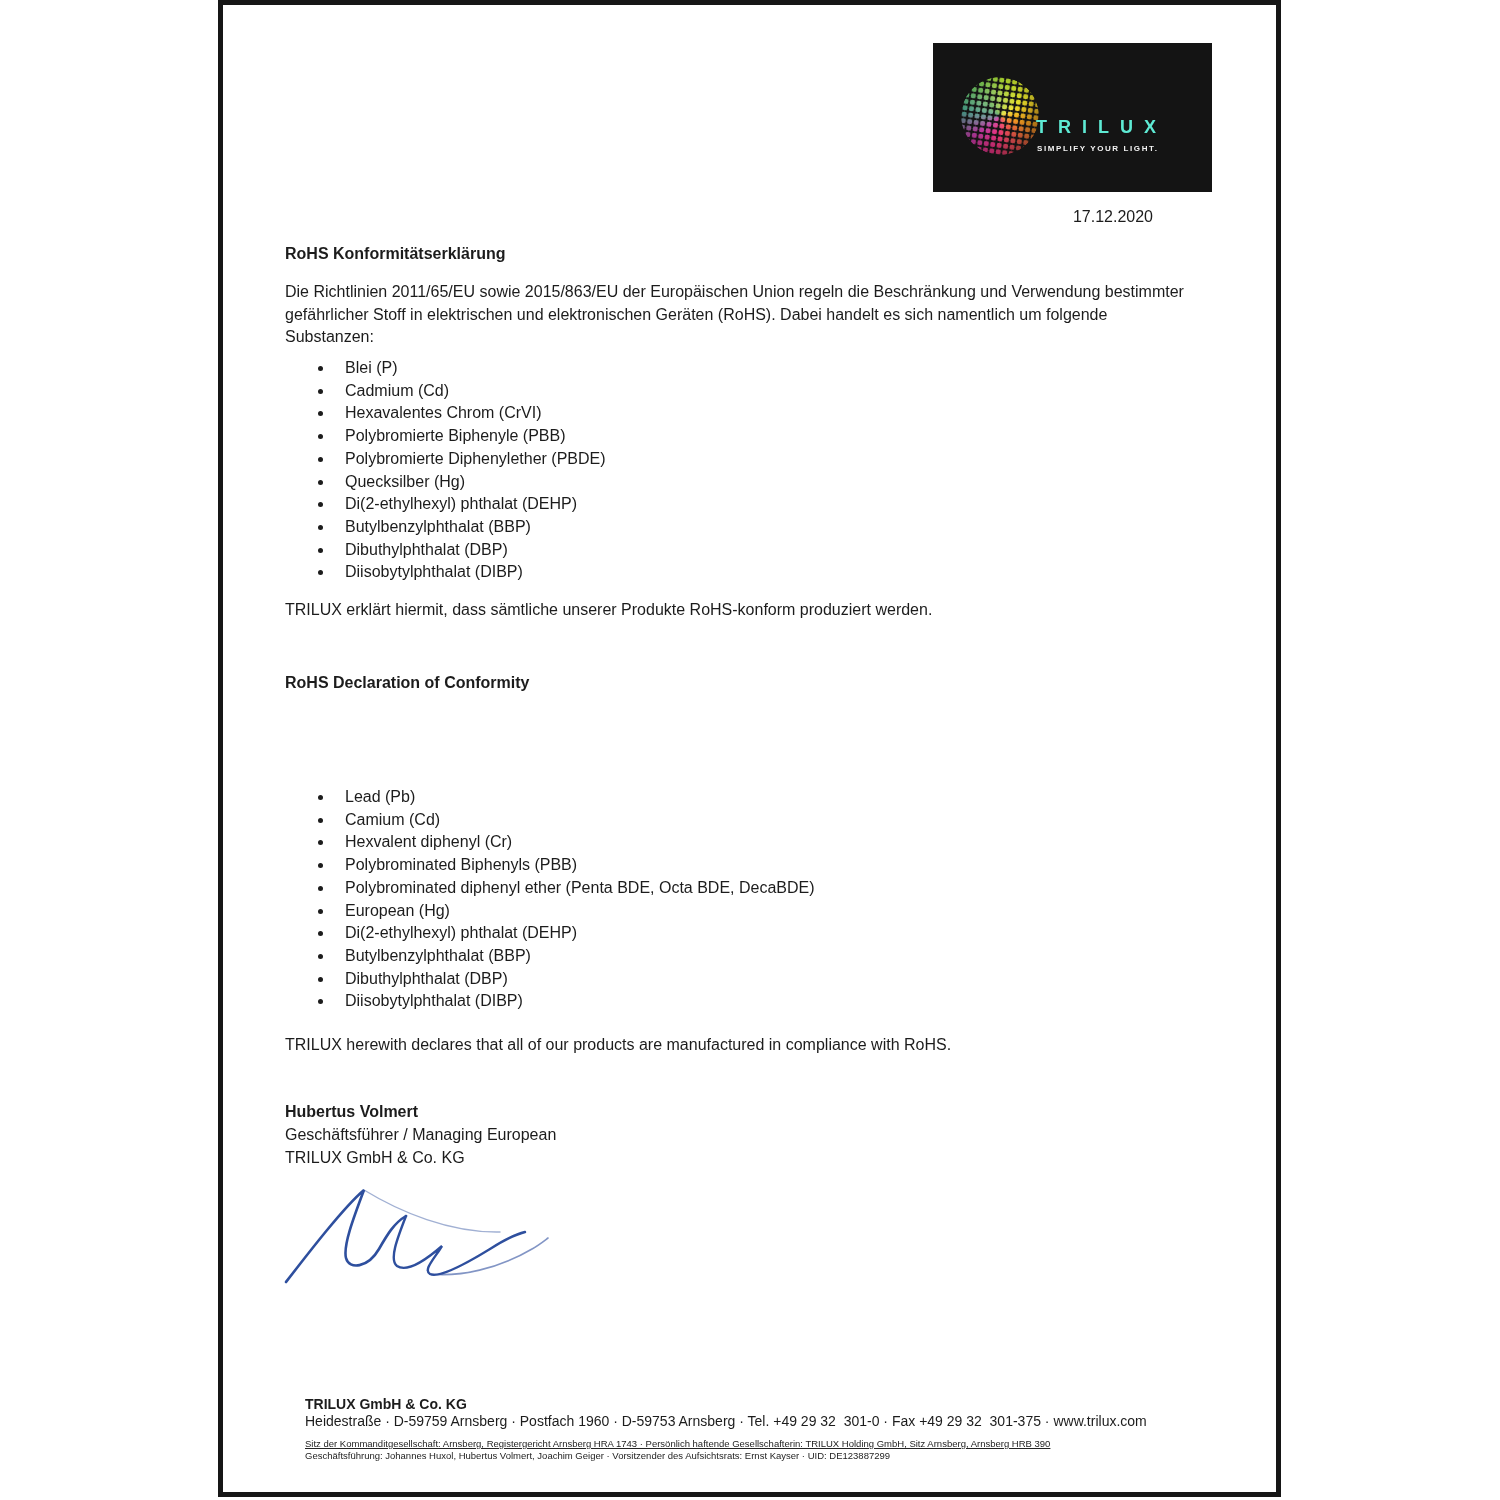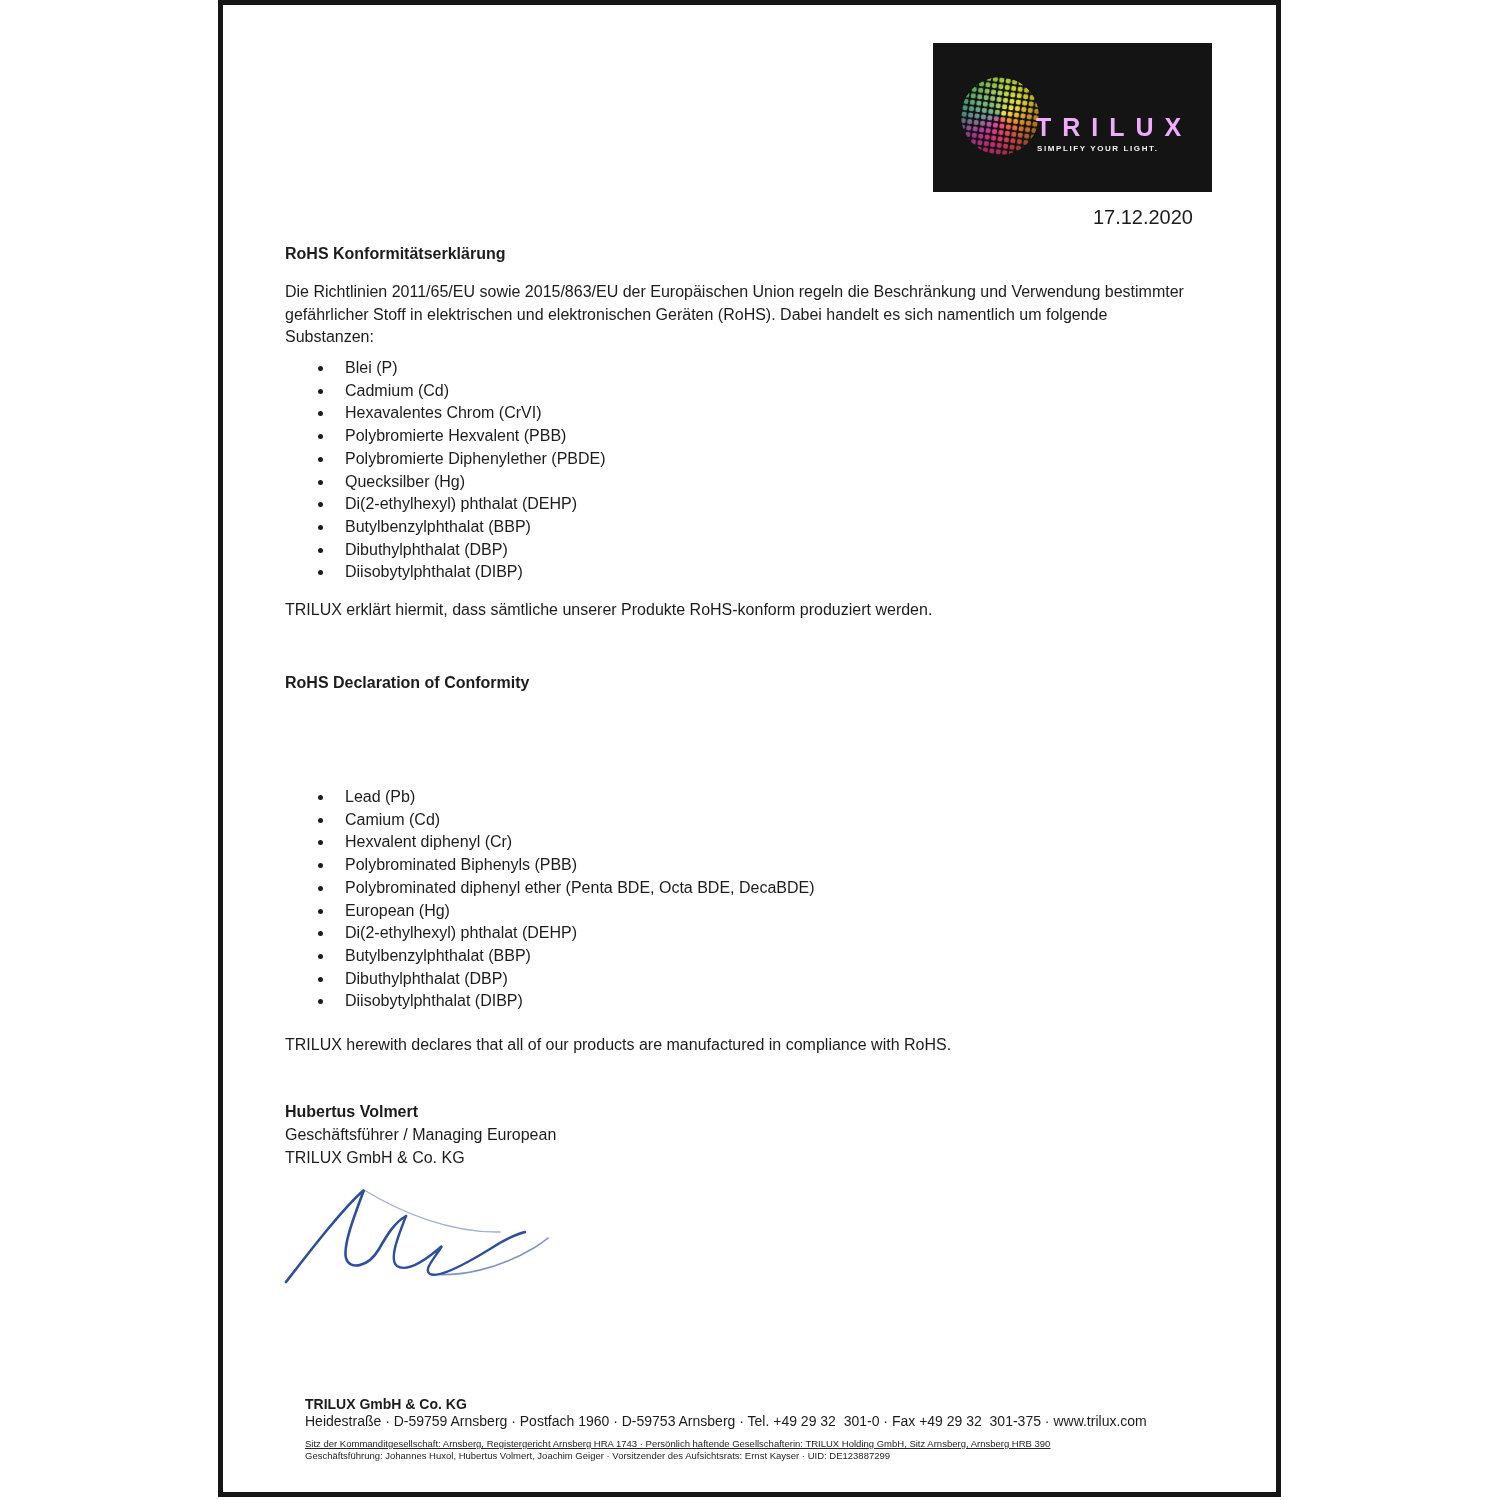--- a/index.html
+++ b/index.html
@@ -38,42 +38,42 @@
         #e9327d 180deg, #b5369b 225deg, #3f8f7c 270deg, #58a844 315deg, #a7cc2c 360deg);
     -webkit-mask-image: radial-gradient(circle, #000 0 2.5px, transparent 2.9px);
     -webkit-mask-size: 6.5px 6.5px;
     mask-image: radial-gradient(circle, #000 0 2.5px, transparent 2.9px);
     mask-size: 6.5px 6.5px;
     transform:rotate(8deg);
   }
   .brand{
     position:absolute;
     left:103px;top:71px;
-    color:#f0abfc;
-    font-size:25px;
+    color:#5eead4;
+    font-size:18px;
     font-weight:bold;
     letter-spacing:11px;
     line-height:26px;
     white-space:nowrap;
   }
   .tagline{
     position:absolute;
     left:104px;top:101px;
     color:#f2f2f2;
     font-size:8px;
     font-weight:bold;
     letter-spacing:1.6px;
     white-space:nowrap;
   }
   
   .date{
     position:absolute;
-    left:993px;top:206px;width:200px;
+    left:953px;top:206px;width:200px;
     text-align:right;
-    font-size:20px;line-height:22px;
+    font-size:16px;line-height:22px;
   }
   .h{
     position:absolute;left:285px;width:915px;
     font-size:16px;font-weight:bold;line-height:22.5px;
     margin:0;
   }
   .para{
     position:absolute;left:285px;width:915px;
     font-size:16px;line-height:22.5px;
     margin:0;
@@ -135,21 +135,21 @@
   </div>
 
   <div class="date">17.12.2020</div>
 
   <h1 class="h" style="top:243px;">RoHS Konformitätserklärung</h1>
   <p class="para" style="top:281px;">Die Richtlinien 2011/65/EU sowie 2015/863/EU der Europäischen Union regeln die Beschränkung und Verwendung bestimmter gefährlicher Stoff in elektrischen und elektronischen Geräten (RoHS). Dabei handelt es sich namentlich um folgende Substanzen:</p>
   <ul class="substances" style="top:357px;">
       <li>Blei (P)</li>
       <li>Cadmium (Cd)</li>
       <li>Hexavalentes Chrom (CrVI)</li>
-      <li>Polybromierte Hexvalent (PBB)</li>
+      <li>Polybromierte Biphenyle (PBB)</li>
       <li>Polybromierte Diphenylether (PBDE)</li>
       <li>Quecksilber (Hg)</li>
       <li>Di(2-ethylhexyl) phthalat (DEHP)</li>
       <li>Butylbenzylphthalat (BBP)</li>
       <li>Dibuthylphthalat (DBP)</li>
       <li>Diisobytylphthalat (DIBP)</li>
     </ul>
   <p class="para" style="top:599px;">TRILUX erklärt hiermit, dass sämtliche unserer Produkte RoHS-konform produziert werden.</p>
 
   <h1 class="h" style="top:672px;">RoHS Declaration of Conformity</h1>

